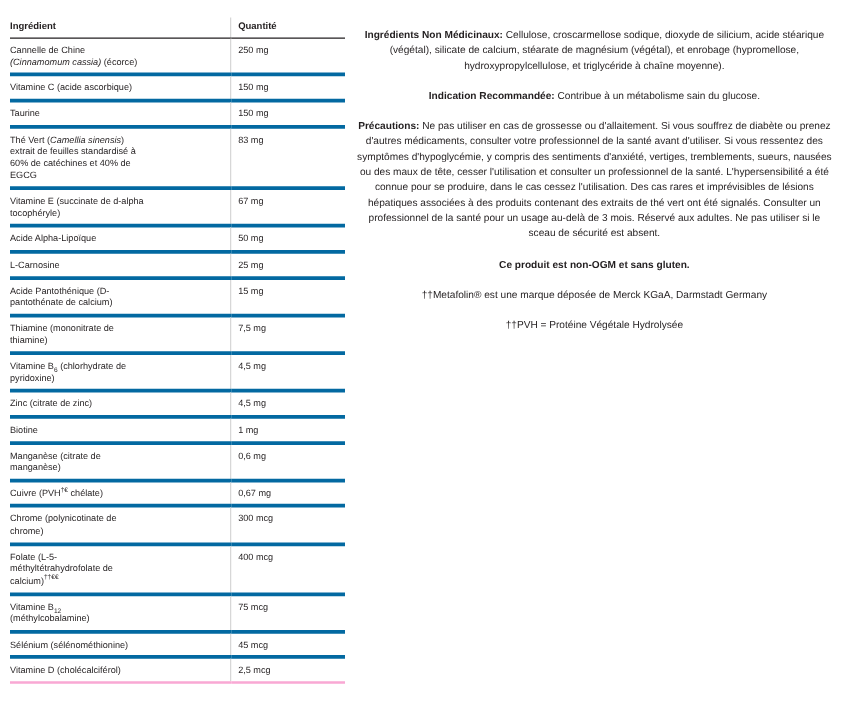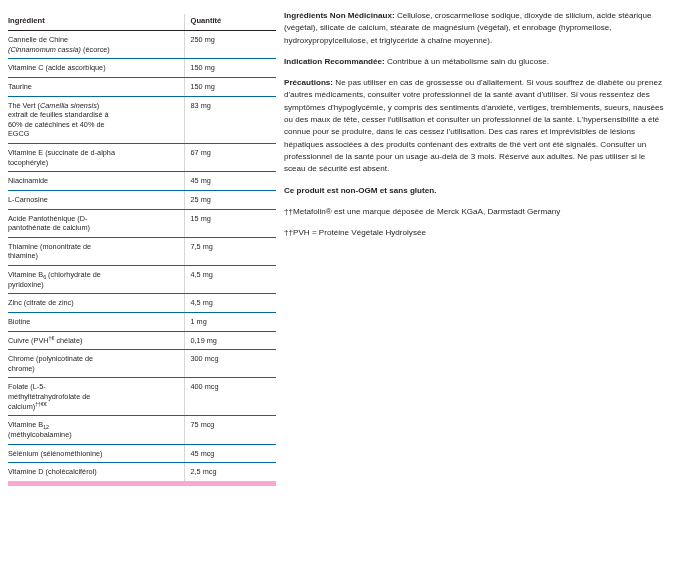--- a/index.html
+++ b/index.html
@@ -39,38 +39,38 @@
     border-bottom: 1px solid #231f20;
     vertical-align: bottom;
   }
   table.ingredients th.qty, table.ingredients td.qty {
     padding-left: 6px;
     border-left: 1px solid #d7d7d7;
     width: 92px;
   }
   table.ingredients td {
     padding: 4px 4px 4px 0;
-    border-bottom: 1px solid #0369a1;
+    border-bottom: 3px solid #0369a1;
     vertical-align: top;
   }
-  table.ingredients tr:last-child td { border-bottom: 5px solid #f9a8d4; }
+  table.ingredients tr:last-child td { border-bottom: 2px solid #f9a8d4; }
   .ital { font-style: italic; }
   sup { font-size: 0.72em; vertical-align: super; line-height: 0; }
   sub { font-size: 0.72em; vertical-align: sub; line-height: 0; }
 
   
   .right-col {
     flex: 1 1 auto;
     padding: 10px 12px 0 4px;
     font-size: 8.1px;
     line-height: 1.52;
   }
   .right-col p {
-    margin: 0 0 9px 0;
-    text-align: left;
+    margin: 12px 0 9px 0;
+    text-align: center;
   }
   .lead { font-weight: bold; }
   .bold-line { font-weight: bold; margin-top: 12px; margin-bottom: 9px; }
   .footnote { margin: 0; line-height: 1.5; }
   .footnote-block { margin-top: 2px; }
 </style>
 </head>
 <body>
 
 <div class="page">
@@ -98,22 +98,22 @@
           </tr>
           <tr>
             <td>Thé Vert (<span class="ital">Camellia sinensis</span>)<br>extrait de feuilles standardisé à<br>60% de catéchines et 40% de<br>EGCG</td>
             <td class="qty">83 mg</td>
           </tr>
           <tr>
             <td>Vitamine E (succinate de d-alpha<br>tocophéryle)</td>
             <td class="qty">67 mg</td>
           </tr>
           <tr>
-            <td>Niacinamide</td>
-            <td class="qty">45 mg</td>
+            <td>Acide Alpha-Lipoïque</td>
+            <td class="qty">50 mg</td>
           </tr>
           <tr>
             <td>L-Carnosine</td>
             <td class="qty">25 mg</td>
           </tr>
           <tr>
             <td>Acide Pantothénique (D-<br>pantothénate de calcium)</td>
             <td class="qty">15 mg</td>
           </tr>
           <tr>
@@ -126,22 +126,26 @@
           </tr>
           <tr>
             <td>Zinc (citrate de zinc)</td>
             <td class="qty">4,5 mg</td>
           </tr>
           <tr>
             <td>Biotine</td>
             <td class="qty">1 mg</td>
           </tr>
           <tr>
+            <td>Manganèse (citrate de<br>manganèse)</td>
+            <td class="qty">0,6 mg</td>
+          </tr>
+          <tr>
             <td>Cuivre (PVH<sup>†€</sup> chélate)</td>
-            <td class="qty">0,19 mg</td>
+            <td class="qty">0,67 mg</td>
           </tr>
           <tr>
             <td>Chrome (polynicotinate de<br>chrome)</td>
             <td class="qty">300 mcg</td>
           </tr>
           <tr>
             <td>Folate (L-5-<br>méthyltétrahydrofolate de<br>calcium)<sup>††€€</sup></td>
             <td class="qty">400 mcg</td>
           </tr>
           <tr>

